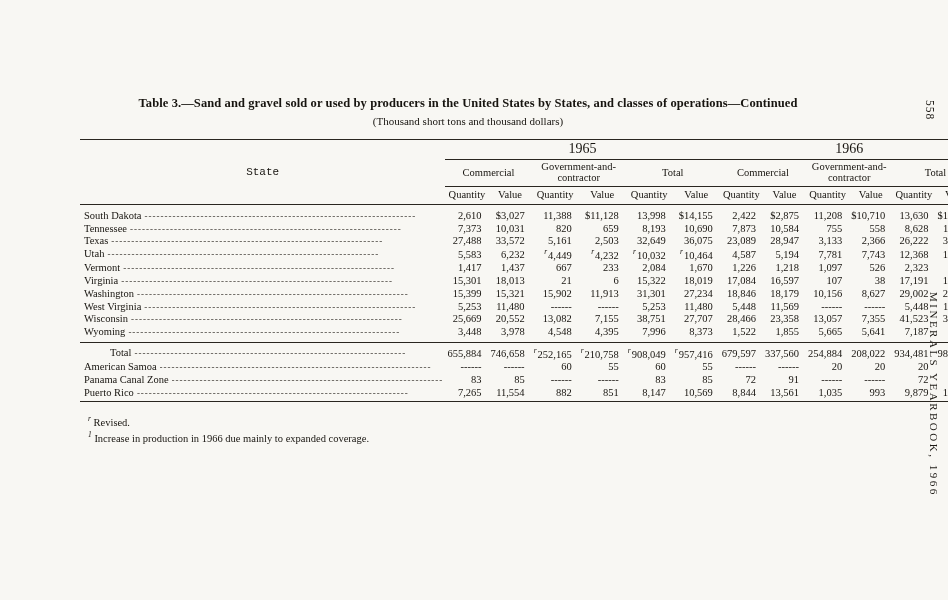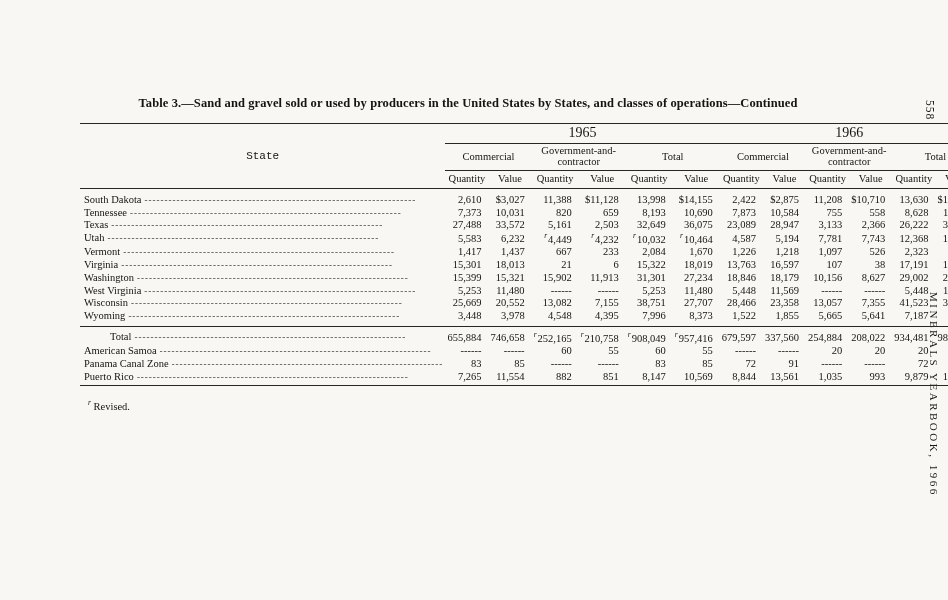--- a/index.html
+++ b/index.html
@@ -58,20 +58,21 @@
   .running-title { right:8px; top:292px; letter-spacing:2.5px; font-size:11px; }
 </style>
 </head>
 <body>
 
 <div class="page-number">558</div>
 <div class="running-title">MINERALS YEARBOOK, 1966</div>
 
 <div class="content">
   <div class="title">Table 3.—Sand and gravel sold or used by producers in the United States by States, and classes of operations—Continued</div>
+  <div class="subtitle">(Thousand short tons and thousand dollars)</div>
 
   <table>
     <colgroup>
       <col class="state-col">
       <col span="12">
     </colgroup>
     <thead>
       <tr class="year-row">
         <th class="state-head" rowspan="3">State</th>
         <th class="year" colspan="6">1965</th>
@@ -195,21 +196,21 @@
           <td class="state-cell">
             <span>Virginia</span>
             <span class="leader"></span>
           </td>
           <td class="num">15,301</td>
           <td class="num">18,013</td>
           <td class="num">21</td>
           <td class="num">6</td>
           <td class="num">15,322</td>
           <td class="num">18,019</td>
-          <td class="num">13,763</td>
+          <td class="num">17,084</td>
           <td class="num">16,597</td>
           <td class="num">107</td>
           <td class="num">38</td>
           <td class="num">17,191</td>
           <td class="num">16,635</td>
         </tr>
         <tr>
           <td class="state-cell">
             <span>Washington</span>
             <span class="leader"></span>
@@ -354,14 +355,15 @@
           <td class="num">1,035</td>
           <td class="num">993</td>
           <td class="num">9,879</td>
           <td class="num">14,554</td>
         </tr>
       </tbody>
   </table>
 
   <div class="footnotes">
     <div class="fn"><sup>r</sup> <span>Revised.</span></div>
+    <div class="fn"><sup>1</sup> <span>Increase in production in 1966 due mainly to expanded coverage.</span></div>
   </div>
 </div>
 
 </body></html>

